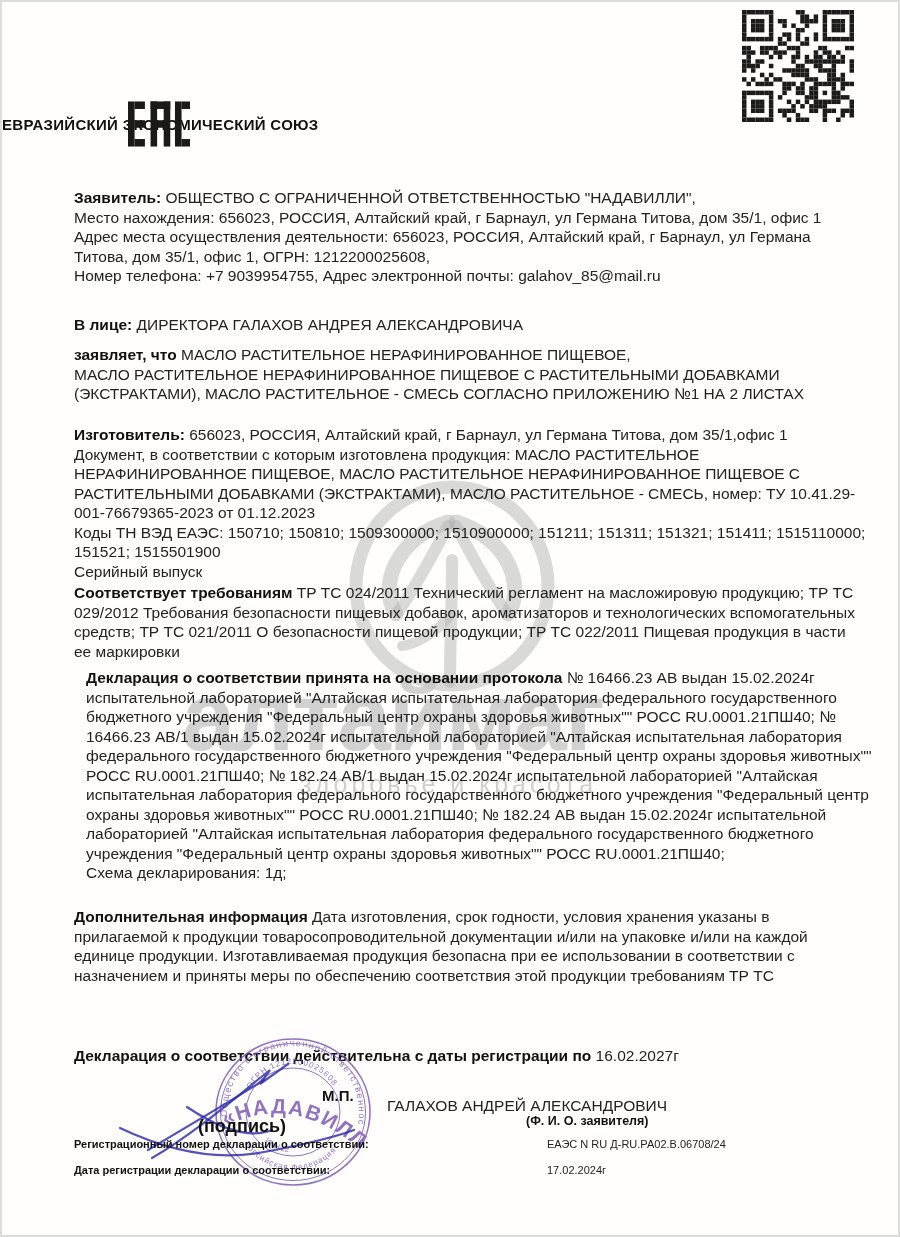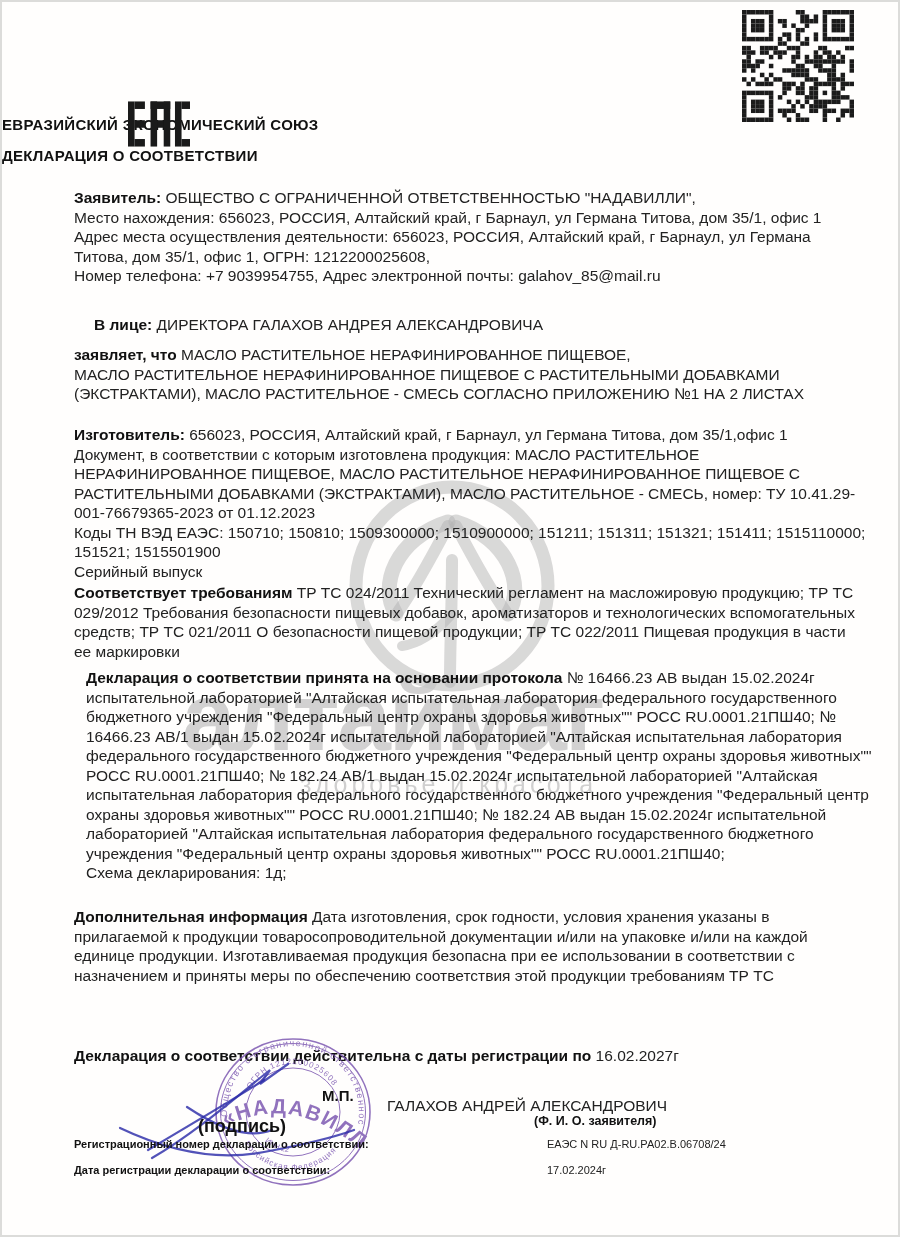--- a/index.html
+++ b/index.html
@@ -14,28 +14,28 @@
   .wm-tagline{left:298px;top:768px;font-size:25px;color:#cbcbcb;opacity:.9;letter-spacing:4px;white-space:nowrap;}
   
   .eac{position:absolute;left:126px;top:98px;z-index:1;}
   .qr{position:absolute;left:740px;top:8px;z-index:1;}
   .title1{position:absolute;left:0;top:114px;width:850px;font-weight:bold;font-size:15px;letter-spacing:.3px;color:#111;}
   .title2{position:absolute;left:0;top:145px;width:850px;font-weight:bold;font-size:15px;letter-spacing:.3px;color:#111;}
   
   .para{position:absolute;left:72px;width:792px;font-size:15.5px;line-height:19.5px;z-index:1;margin:0;}
   .b{font-weight:bold;color:#111;}
   .blk{display:block;}
-  .p-applicant{top:186px;} .p-person{top:313px;margin-left:20px;} .p-declares{top:343px;}
+  .p-applicant{top:186px;} .p-person{top:313px;} .p-declares{top:343px;}
   .p-manufacturer{top:423px;} .p-complies{top:581px;} .p-protocol{top:666px;margin-left:12px;}
   .p-additional{top:905px;} .p-validity{top:1044px;}
   
   .mp{position:absolute;left:320px;top:1085px;font-weight:bold;font-size:15px;z-index:3;color:#111;}
   .fio-name{position:absolute;left:385px;top:1095px;font-size:15.5px;z-index:1;}
   .sig-caption{position:absolute;left:196px;top:1114px;font-size:18px;font-weight:bold;z-index:3;color:#111;}
-  .fio-caption{position:absolute;left:524px;top:1112px;font-size:12.5px;font-weight:bold;z-index:1;color:#111;margin-left:8px;}
+  .fio-caption{position:absolute;left:524px;top:1112px;font-size:12.5px;font-weight:bold;z-index:1;color:#111;}
   .reg-row{position:absolute;left:72px;width:800px;font-size:11px;z-index:3;}
   .reg-1{top:1136px;} .reg-2{top:1162px;}
   .reg-row .val{position:absolute;left:473px;top:0;font-weight:normal;color:#222;}
   .stamp{position:absolute;left:205px;top:1028px;z-index:2;opacity:.85;}
   .signature{position:absolute;left:100px;top:1040px;z-index:2;}
 </style>
 </head>
 <body>
 
 <div class="page">
@@ -369,21 +369,20 @@
       <rect x="0.00" y="105.60" width="4.4" height="4.4"></rect>
       <rect x="4.40" y="105.60" width="4.4" height="4.4"></rect>
       <rect x="8.80" y="105.60" width="4.4" height="4.4"></rect>
       <rect x="13.20" y="105.60" width="4.4" height="4.4"></rect>
       <rect x="17.60" y="105.60" width="4.4" height="4.4"></rect>
       <rect x="22.00" y="105.60" width="4.4" height="4.4"></rect>
       <rect x="26.40" y="105.60" width="4.4" height="4.4"></rect>
     </svg>
 
   <div class="title1">ЕВРАЗИЙСКИЙ ЭКОНОМИЧЕСКИЙ СОЮЗ</div>
-  <div class="title2">ДЕКЛАРАЦИЯ О СООТВЕТСТВИИ</div>
 
   <p class="para p-applicant">
     <span class="b">Заявитель:</span>
     <span>ОБЩЕСТВО С ОГРАНИЧЕННОЙ ОТВЕТСТВЕННОСТЬЮ "НАДАВИЛЛИ",</span>
     <span class="blk">Место нахождения: 656023, РОССИЯ, Алтайский край, г Барнаул, ул Германа Титова, дом 35/1, офис 1</span>
     <span class="blk">Адрес места осуществления деятельности: 656023, РОССИЯ, Алтайский край, г Барнаул, ул Германа Титова, дом 35/1, офис 1, ОГРН: 1212200025608,</span>
     <span class="blk">Номер телефона: +7 9039954755, Адрес электронной почты: galahov_85@mail.ru</span>
   </p>
 
   <p class="para p-person">

